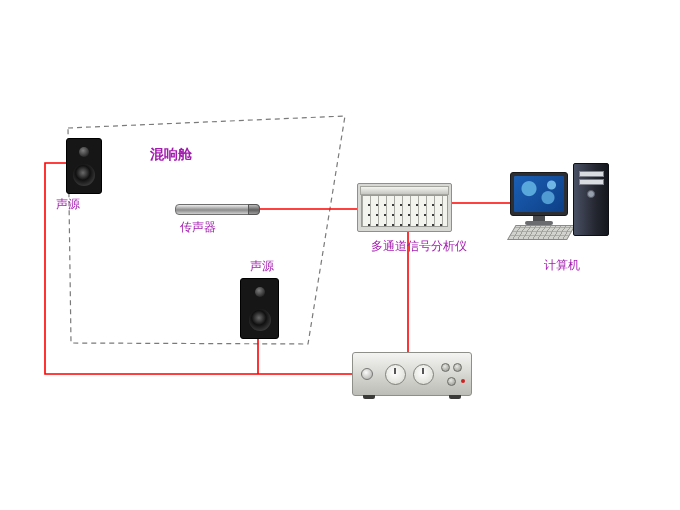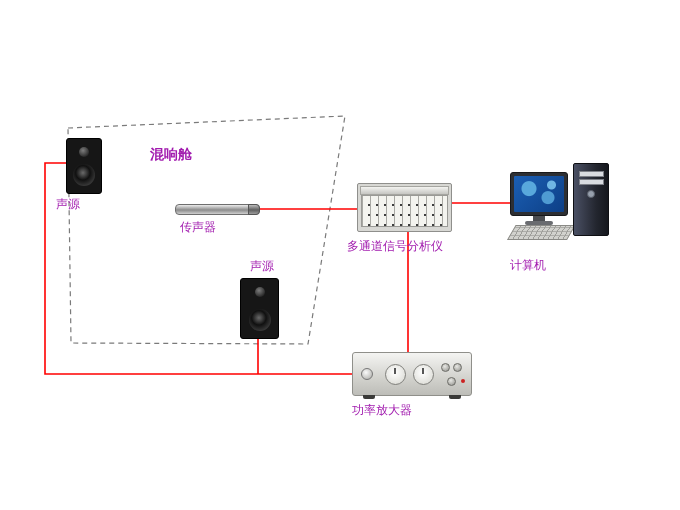--- a/index.html
+++ b/index.html
@@ -5,21 +5,21 @@
   html,body{margin:0;padding:0;background:#fff;}
   .stage{
     position:relative;width:680px;height:510px;background:#fff;overflow:hidden;
     font-family:"DejaVu Sans","Liberation Sans",sans-serif;color:#a21caf;
   }
   .overlay{position:absolute;left:0;top:0;}
   .chamber-outline{fill:none;stroke:#7a7a7a;stroke-width:1.2;stroke-dasharray:5 4;}
   .wire{fill:none;stroke-width:1.6;}
 
   .label{position:absolute;font-size:12px;line-height:1.2;white-space:nowrap;}
-  .label.center{text-align:left;white-space:normal;}
+  .label.center{text-align:right;white-space:normal;}
   .chamber-label{font-size:14px;font-weight:bold;}
 
   
   .speaker{position:absolute;background:#161616;border:1px solid #000;border-radius:3px;}
   .tweeter{position:absolute;left:50%;top:8px;width:10px;height:10px;margin-left:-5px;
     border-radius:50%;background:radial-gradient(circle at 40% 35%,#7d7d7d,#2b2b2b 70%);}
   .woofer{position:absolute;left:50%;bottom:7px;width:22px;height:22px;margin-left:-11px;
     border-radius:50%;background:radial-gradient(circle at 45% 40%,#6a6a6a,#101010 40%,#3a3a3a 75%,#0c0c0c);}
 
   
@@ -137,15 +137,14 @@
     <div class="amp-power"></div>
     <div class="amp-dial d1"></div>
     <div class="amp-dial d2"></div>
     <div class="amp-knob k1"></div>
     <div class="amp-knob k2"></div>
     <div class="amp-knob k3"></div>
     <div class="amp-led"></div>
     <div class="amp-foot f1"></div>
     <div class="amp-foot f2"></div>
   </div>
-  <div class="label center" style="left:352px;top:403px;width:120px;">功率放大器</div>
 
 </div>
 
 </body></html>

